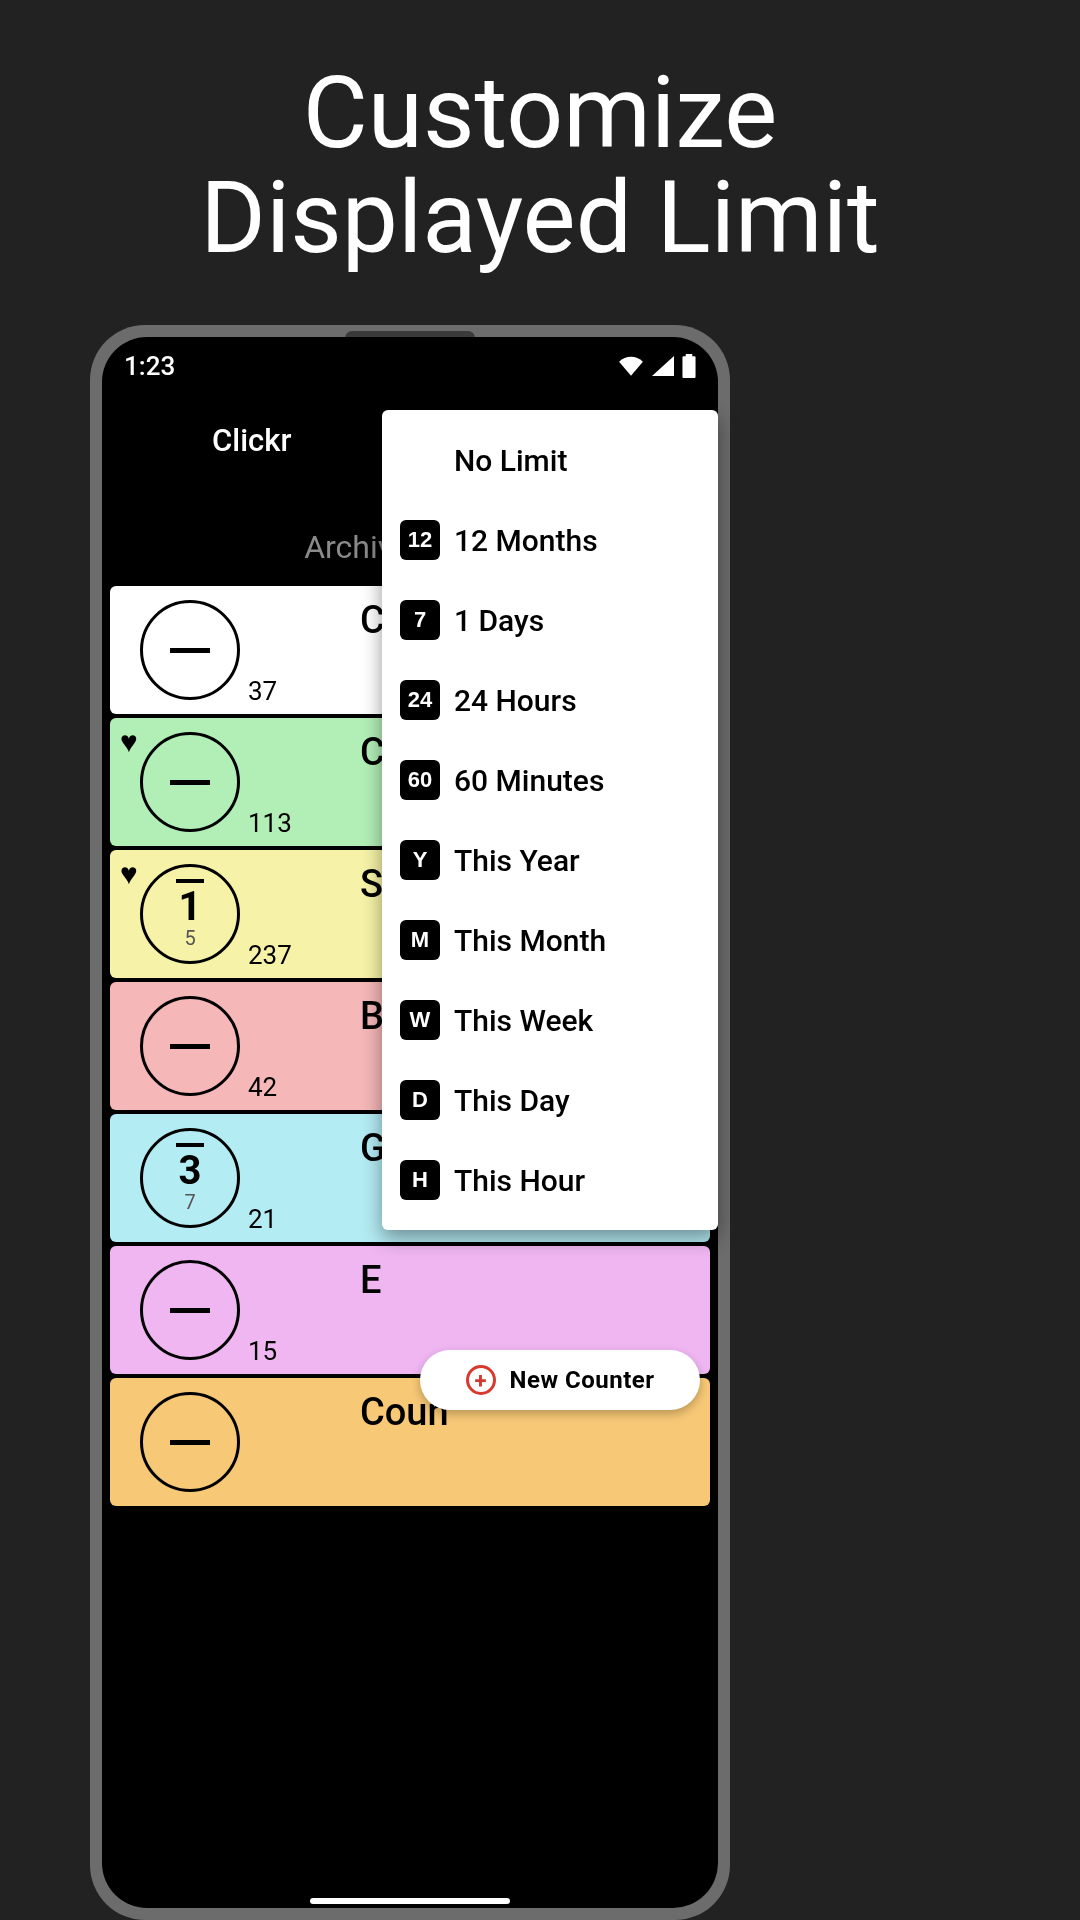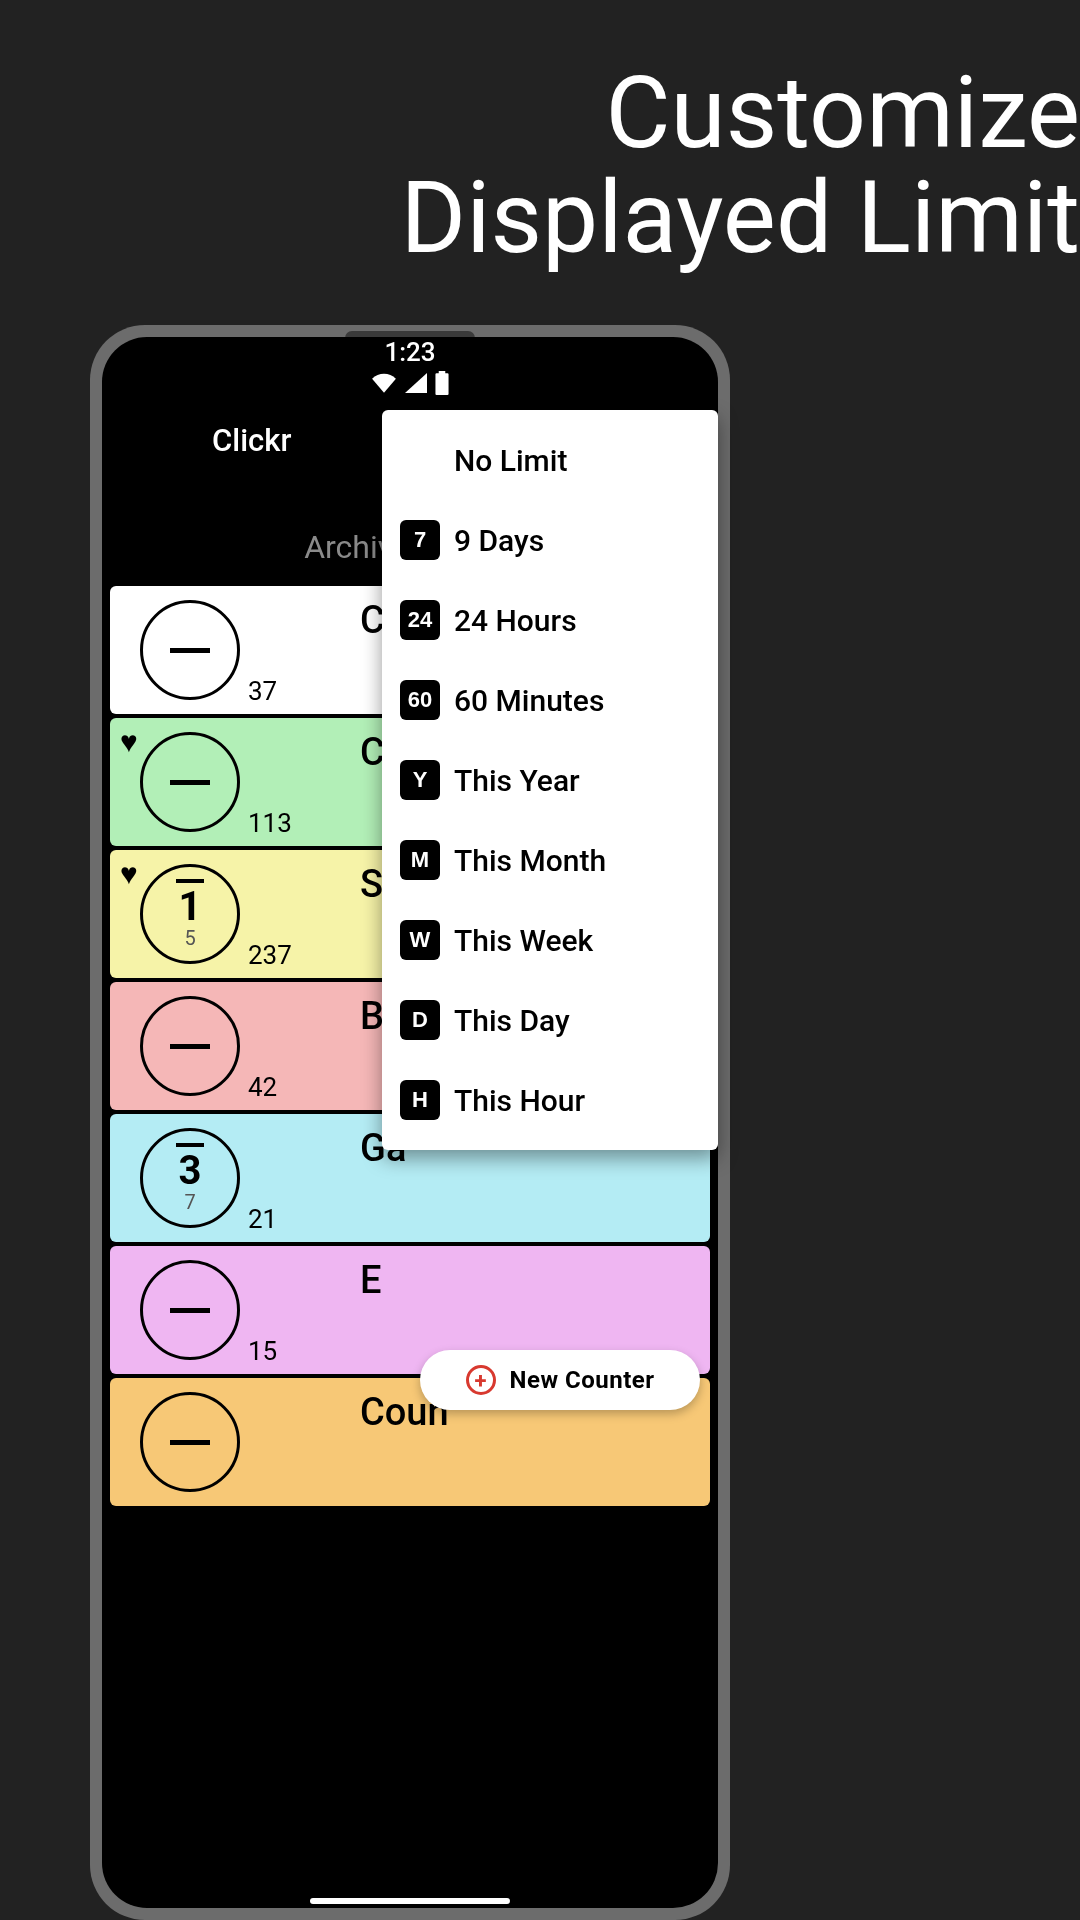--- a/index.html
+++ b/index.html
@@ -3,21 +3,21 @@
 <meta charset="utf-8">
 <style>
 * { margin: 0; padding: 0; box-sizing: border-box; font-family: -apple-system, BlinkMacSystemFont, 'Segoe UI', Roboto, sans-serif; }
 body { background: #222222; width: 1080px; height: 1920px; overflow: hidden; position: relative; }
 
 .headline {
   position: absolute;
   top: 60px;
   left: 0;
   right: 0;
-  text-align: right;
+  text-align: center;
   color: #ffffff;
   font-size: 100px;
   font-weight: 400;
   line-height: 1.05;
 }
 
 .phone-frame {
   position: absolute;
   top: 325px;
   left: 90px;
@@ -34,21 +34,21 @@
   border-radius: 45px;
   overflow: hidden;
   position: relative;
 }
 .notch-dot { position: absolute; top: 12px; left: 118px; width: 10px; height: 10px; border-radius: 50%; background: #3a3a3a; }
 .notch-bar { position: absolute; top: 6px; left: 50%; transform: translateX(-50%); width: 130px; height: 14px; border-radius: 10px; background: #3a3a3a; }
 
 .status-bar {
   position: absolute; top: 0; left: 0; right: 0; height: 58px;
   display: flex; align-items: center; justify-content: space-between;
-  padding: 0 22px; color: #fff; font-size: 26px; font-weight: 500; flex-direction: column;
+  padding: 0 22px; color: #fff; font-size: 26px; font-weight: 500;
 }
 .status-icons { display: flex; gap: 8px; align-items: center; }
 .status-icons svg { fill: #fff; }
 
 .app-header {
   position: absolute; top: 58px; left: 0; right: 0; height: 90px;
   display: flex; align-items: center; padding-left: 110px;
 }
 .app-title { color: #fff; font-size: 31px; font-weight: 500; }
 
@@ -254,22 +254,26 @@
   <div class="plus-circle">+</div>
   <span class="fab-label">New Counter</span>
 </div>
 
 <div class="dropdown" id="dropdown">
     <div class="dropdown-item">
       <div class="icon-badge empty"></div>
       <span class="item-label">No Limit</span>
     </div>
     <div class="dropdown-item">
+      <div class="icon-badge">12</div>
+      <span class="item-label">12 Months</span>
+    </div>
+    <div class="dropdown-item">
       <div class="icon-badge">7</div>
-      <span class="item-label">9 Days</span>
+      <span class="item-label">1 Days</span>
     </div>
     <div class="dropdown-item">
       <div class="icon-badge">24</div>
       <span class="item-label">24 Hours</span>
     </div>
     <div class="dropdown-item">
       <div class="icon-badge">60</div>
       <span class="item-label">60 Minutes</span>
     </div>
     <div class="dropdown-item">

